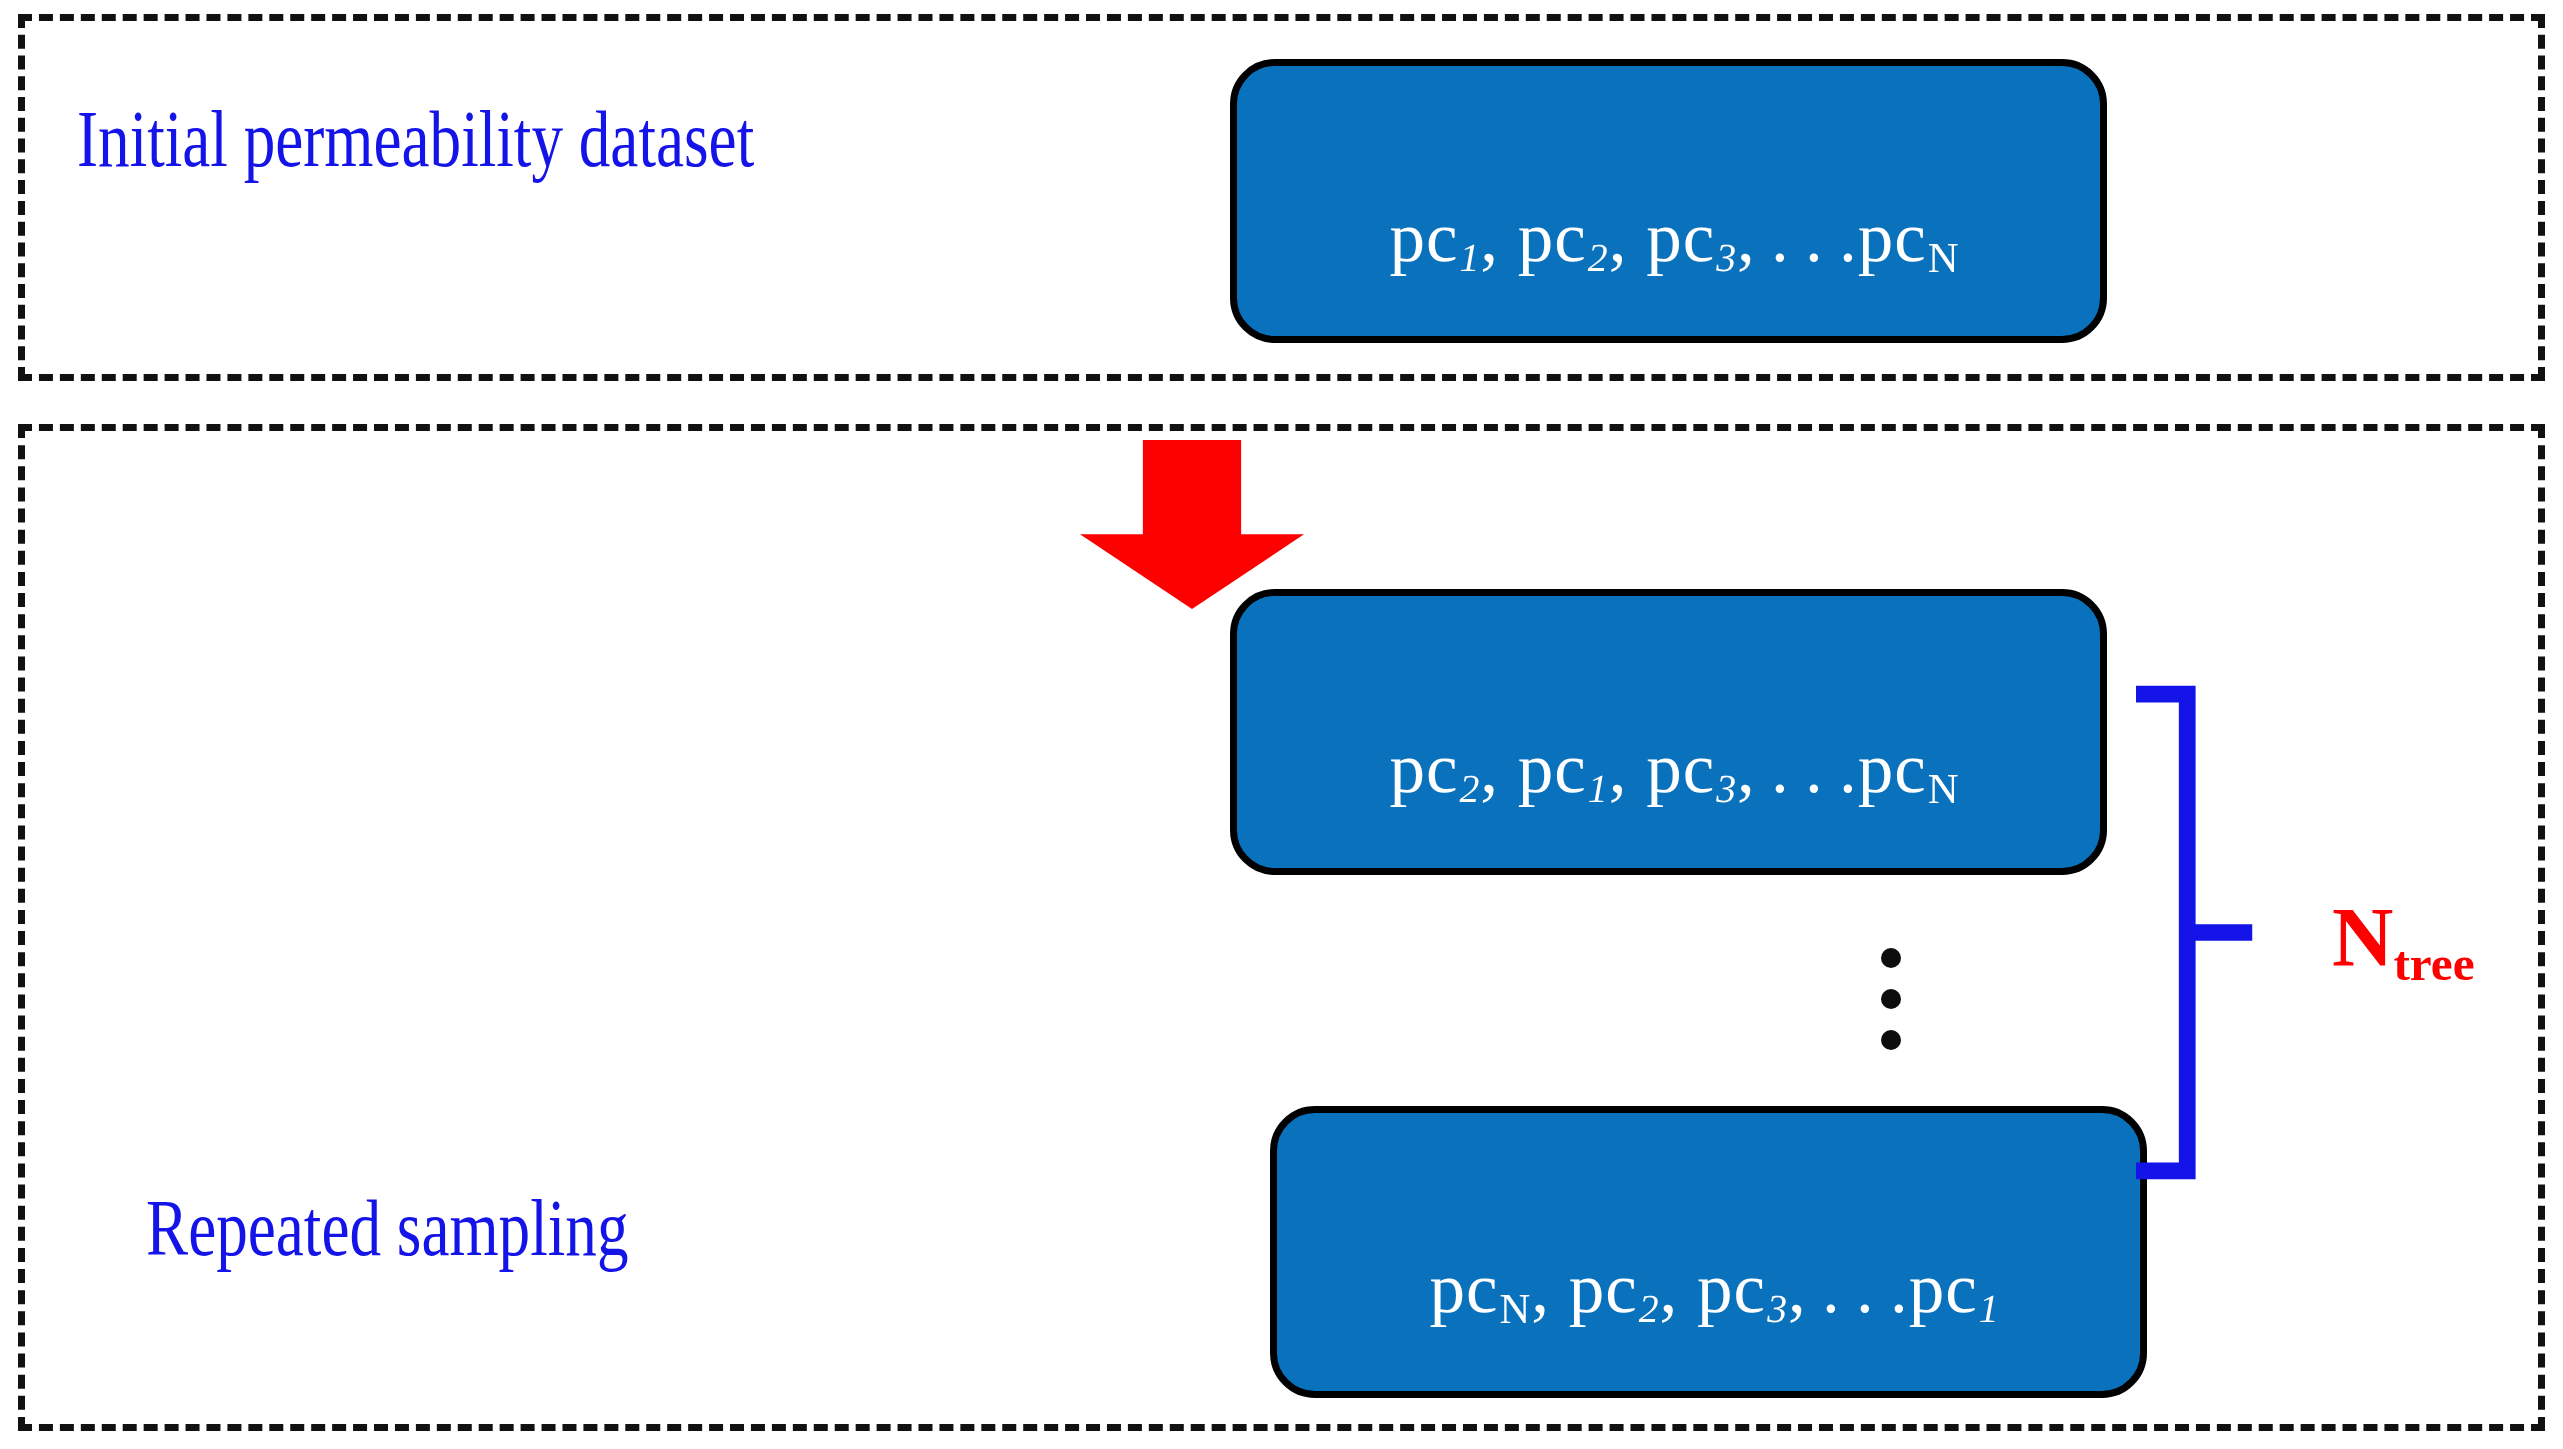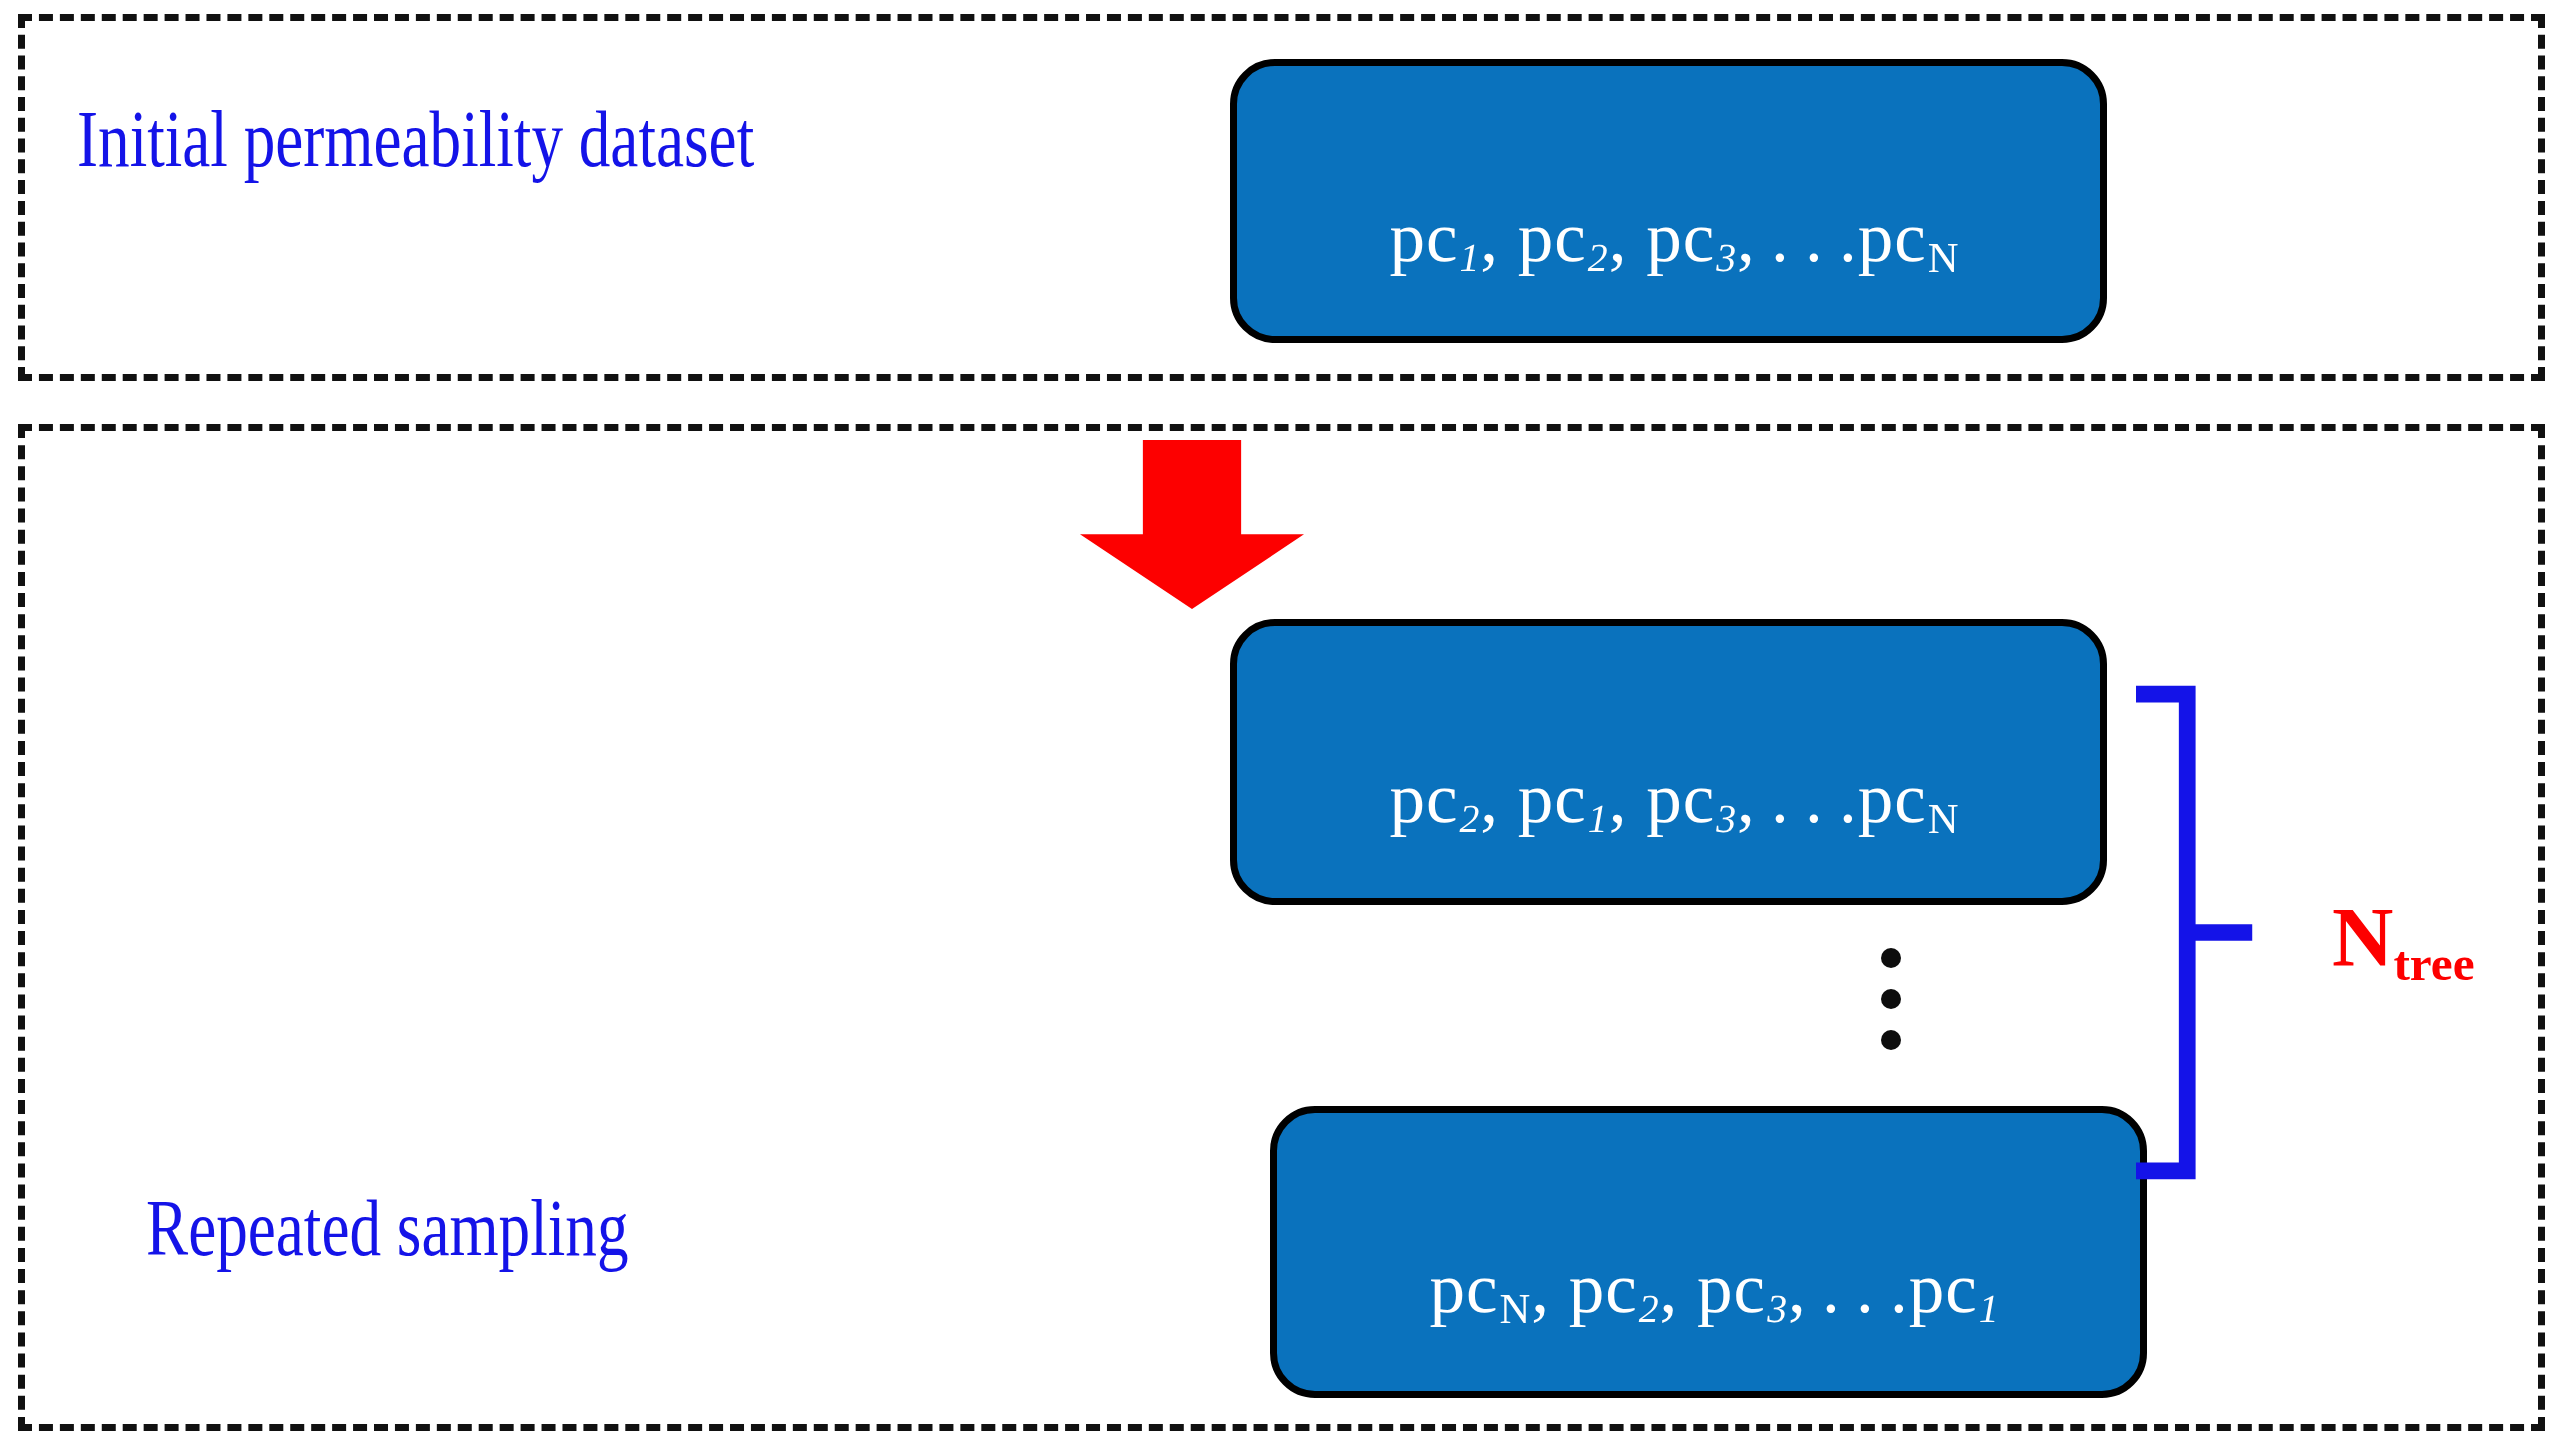--- a/index.html
+++ b/index.html
@@ -49,21 +49,21 @@
     box-sizing: border-box;
     background: #0a72bd;
     border: 7px solid #000000;
     border-radius: 45px;
     display: flex;
     align-items: center;
     justify-content: center;
     padding-left: 12px;
   }
   #box-initial  { left: 1230px; top: 59px;   width: 877px; height: 284px; }
-  #box-sample-1 { left: 1230px; top: 589px;  width: 877px; height: 286px; margin-top: 30px; }
+  #box-sample-1 { left: 1230px; top: 589px;  width: 877px; height: 286px; }
   #box-sample-n { left: 1230px; top: 1106px; width: 877px; height: 292px; margin-left: 40px; }
 
   .pc-text {
     color: #ffffff;
     font-family: "Liberation Serif", "DejaVu Serif", serif;
     font-size: 71px;
     line-height: 1;
     letter-spacing: 1px;
     white-space: nowrap;
     position: relative;

